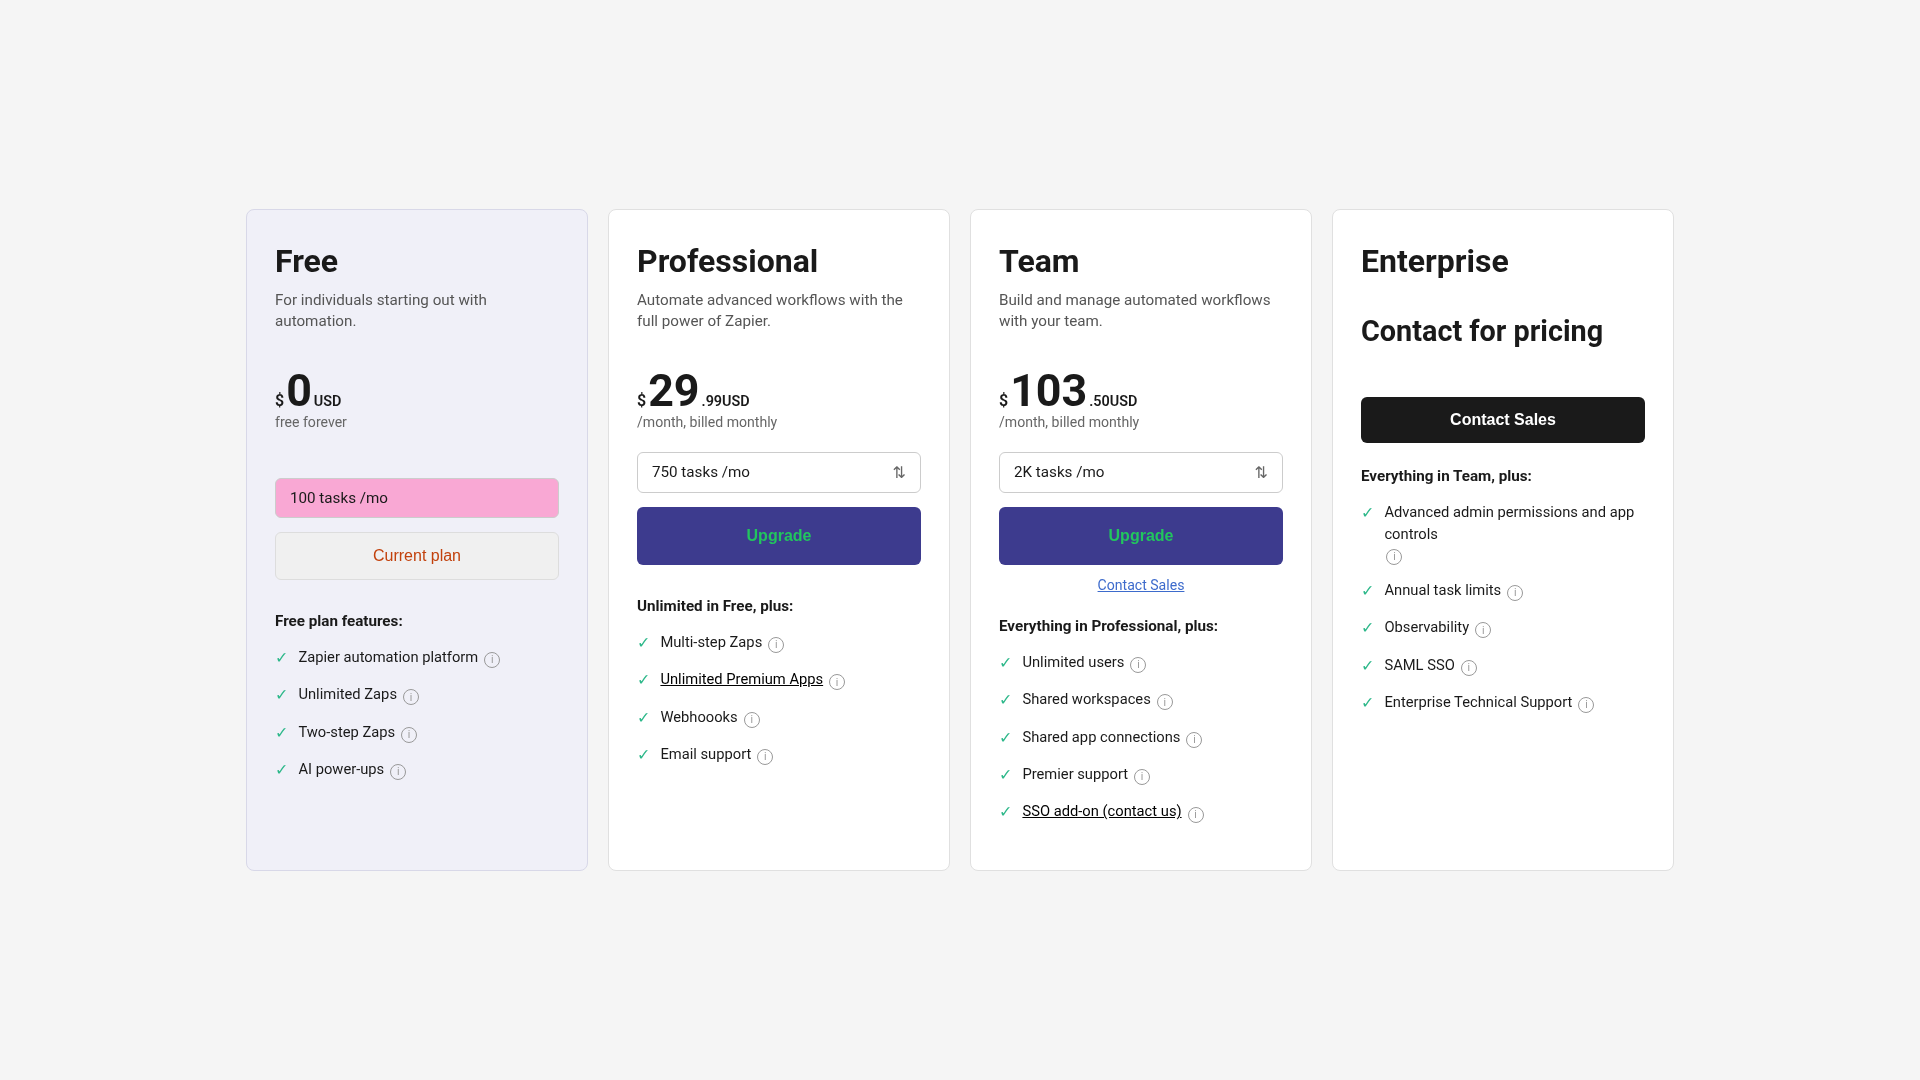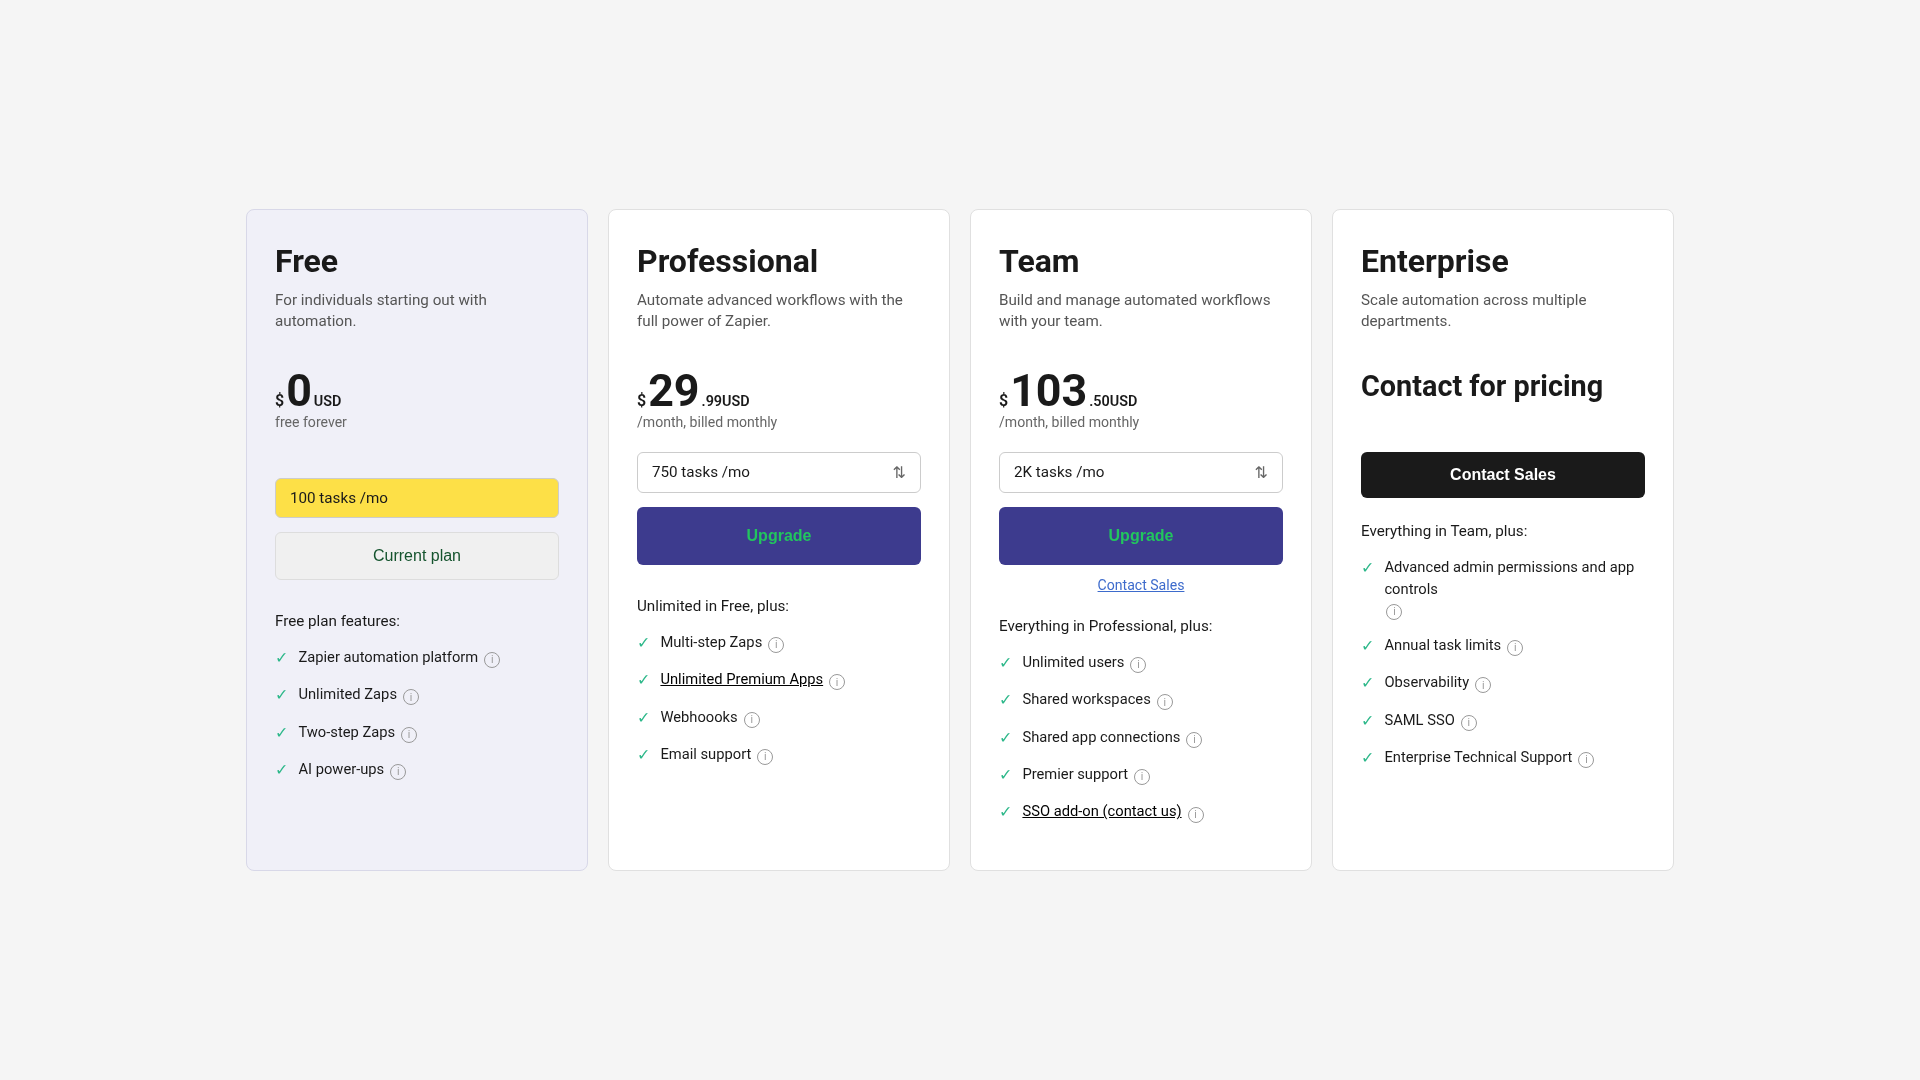--- a/index.html
+++ b/index.html
@@ -90,42 +90,42 @@
       font-size: 0.95rem;
       color: #1a1a1a;
       margin: 14px 0;
       display: flex;
       justify-content: space-between;
       align-items: center;
       cursor: pointer;
     }
     .tasks-selector.static {
       cursor: default;
-      background: #fde047;
+      background: #f9a8d4;
       margin-top: 40px;
     }
     .tasks-selector .chevron {
       font-size: 1rem;
       color: #666;
     }
     .upgrade-btn {
       background: #3d3b8e;
       color: #22c55e;
       border: none;
       border-radius: 6px;
       padding: 20px;
       font-size: 1rem;
       font-weight: 600;
       cursor: pointer;
       width: 100%;
       margin-bottom: 8px;
     }
     .current-plan-btn {
       background: #f0f0f0;
-      color: #14532d;
+      color: #c2410c;
       border: 1px solid #ddd;
       border-radius: 6px;
       padding: 14px;
       font-size: 1rem;
       font-weight: 500;
       cursor: default;
       width: 100%;
       margin-bottom: 8px;
     }
     .contact-sales-btn {
@@ -147,21 +147,21 @@
       cursor: pointer;
       margin-top: 4px;
       display: block;
     }
     .features-section {
       margin-top: 24px;
       flex: 1;
     }
     .features-label {
       font-size: 0.95rem;
-      font-weight: 400;
+      font-weight: 700;
       color: #1a1a1a;
       margin-bottom: 16px;
     }
     .feature-item {
       display: flex;
       align-items: flex-start;
       gap: 10px;
       margin-bottom: 14px;
       font-size: 0.92rem;
       color: #1a1a1a;
@@ -355,21 +355,20 @@
         <span class="feature-text-wrap">
           <a class="feature-link">SSO add-on (contact us)</a>
           <span class="info-icon">i</span>
         </span>
       </div>
     </div>
   </div>
 
   <div class="plan-card">
     <h2 class="plan-name">Enterprise</h2>
-    <p class="plan-desc">Scale automation across multiple departments.</p>
     <div class="contact-pricing">Contact for pricing</div>
     <button class="contact-sales-btn">Contact Sales</button>
     <div class="features-section">
       <div class="features-label">Everything in Team, plus:</div>
       <div class="feature-item">
         <span class="check-icon">✓</span>
         <span class="feature-text-wrap">
           <span>Advanced admin permissions and app controls</span>
           <span class="info-icon">i</span>
         </span>

